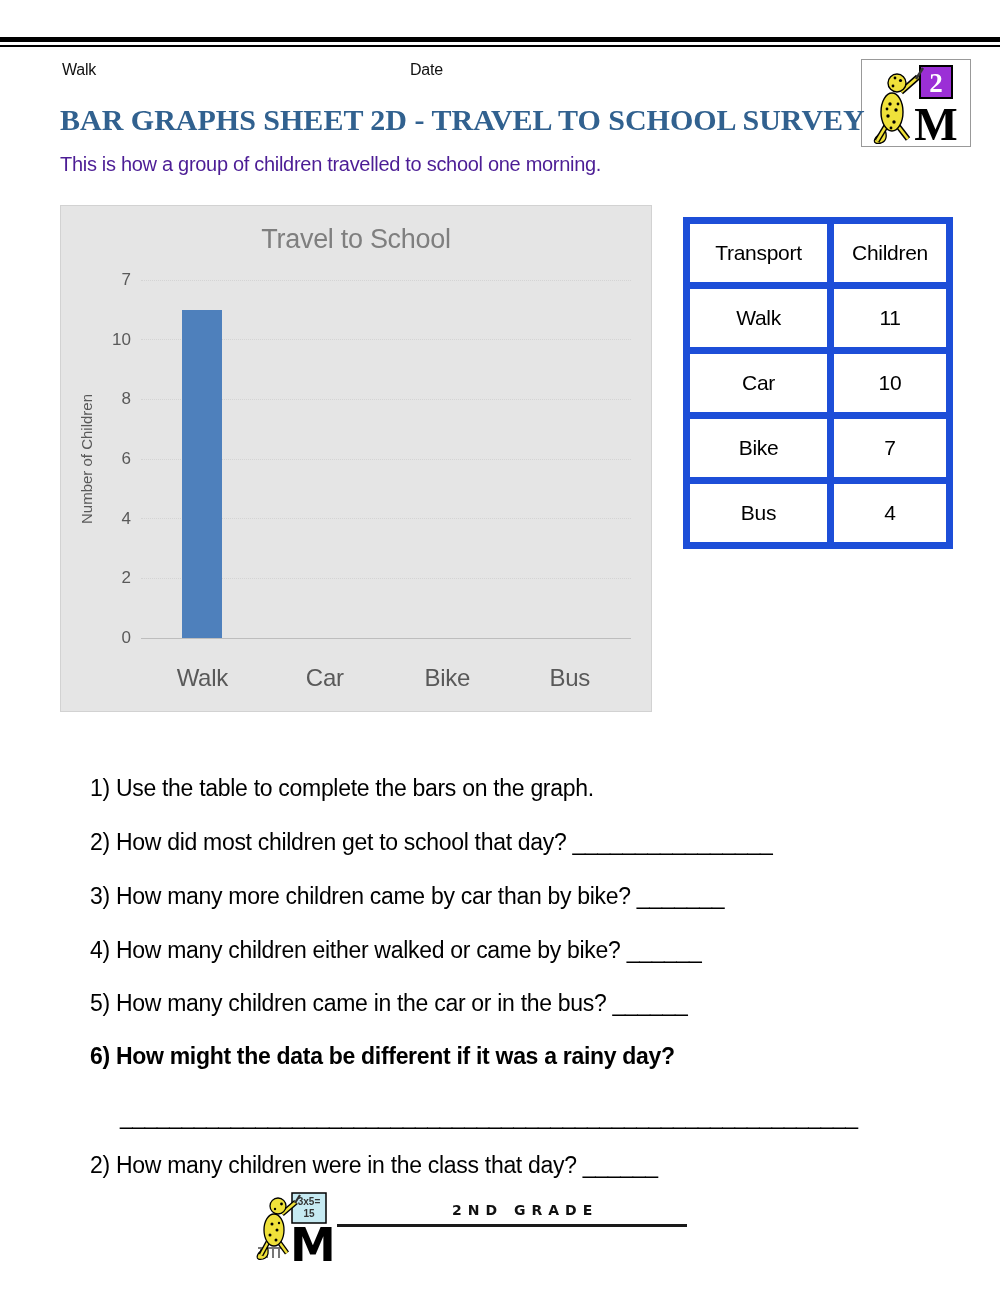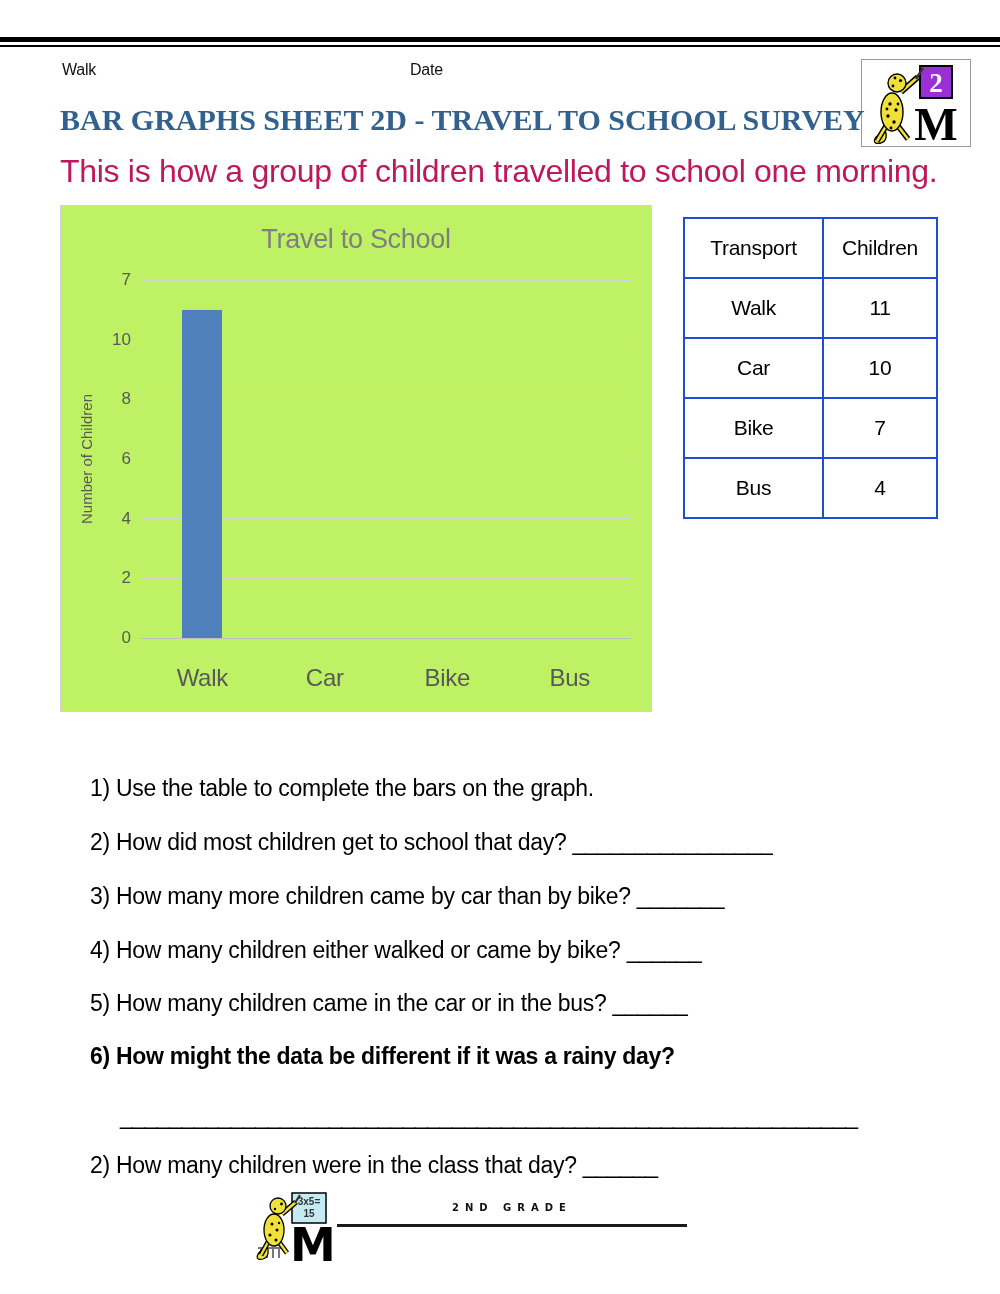--- a/index.html
+++ b/index.html
@@ -18,57 +18,57 @@
 
   
   .logo-box { left:861px; top:59px; width:108px; height:86px;
               border:1px solid #999; background:#fff; }
   .logo-box svg { position:absolute; left:2px; top:2px; }
 
   .page-title { left:60px; top:103px; width:900px;
                 font-family:"Liberation Serif", serif; font-weight:600;
                 font-size:30px; letter-spacing:0px; color:#31618f; white-space:nowrap; }
 
-  .instruction { left:60px; top:153px; font-size:32px; letter-spacing:-0.3px; color:#be185d; white-space:nowrap;text-align:center; }
+  .instruction { left:60px; top:153px; font-size:20px; letter-spacing:-0.3px; color:#4c1d95; white-space:nowrap;text-align:center; }
 
   
   .chart { left:60px; top:205px; width:590px; height:505px;
-           border:1px solid #d2d2d2; background:#bef264; }
+           border:1px solid #d2d2d2; background:#e5e5e5; }
   .chart-title { position:absolute; left:0; right:0; top:18px; text-align:center;
                  font-size:27px; color:#7f7f7f; letter-spacing:-0.3px; }
   .y-axis-title { position:absolute; left:25px; top:253px;
                   transform:translate(-50%,-50%) rotate(-90deg);
                   white-space:nowrap; font-size:15px; color:#595959; }
   .plot { position:absolute; left:80px; top:74px; width:490px; height:358px; }
   .gridline { position:absolute; left:0; width:490px; height:0;
               border-top:1px dotted #d4d4d4; }
   .gridline.baseline { border-top:1px solid #bdbdbd; }
   .ytick { position:absolute; left:-58px; width:48px; text-align:right;
            font-size:17px; color:#595959; }
   .xlabel { position:absolute; top:384px; text-align:center;
             font-size:24px; color:#595959; letter-spacing:-0.3px; }
   .bar { position:absolute; bottom:0; width:40px; }
 
   
   table.data-table { position:absolute; left:683px; top:217px; border-collapse:collapse;
                      font-size:21px; letter-spacing:-0.3px; }
-  .data-table th, .data-table td { border:2px solid #1d4ed8; text-align:center;
+  .data-table th, .data-table td { border:7px solid #1d4ed8; text-align:center;
                                    font-weight:400; padding:14px 6px; height:30px; }
   .data-table th:first-child, .data-table td:first-child { width:125px; }
   .data-table th:last-child, .data-table td:last-child { width:100px;border-radius:11px; }
 
   
   .question { left:90px; font-size:23px; letter-spacing:-0.3px; color:#000; white-space:nowrap; }
   .q1 { top:775px;text-align:center; } .q2 { top:829px; } .q3 { top:883px; }
   .q4 { top:937px; } .q5 { top:990px; } .q6 { top:1043px;font-weight:bold; }
   .answer-line { left:120px; top:1103px; font-size:23px; letter-spacing:-0.5px; white-space:nowrap; }
   .q7 { top:1152px; }
 
   
-  .grade-text { left:452px; top:1202px; font-size:10px; font-weight:bold;
+  .grade-text { left:452px; top:1202px; font-size:14px; font-weight:bold;
                 letter-spacing:6px; color:#111; font-family:"DejaVu Sans", sans-serif; }
   .brand-rule { left:337px; top:1224px; width:350px; height:3px; background:#1a1a1a; }
   .brand-row { left:290px; top:1222px; display:flex; align-items:baseline;
                font-family:"DejaVu Sans", sans-serif; font-weight:bold; }
   .brand-m { font-size:46px; color:#000; line-height:1; }
   .brand-rest { font-size:30px; line-height:1; letter-spacing:1px; color:#fffdef;
                 text-shadow:-2px -2px 0 #000, 2px -2px 0 #000, -2px 2px 0 #000,
                              2px 2px 0 #000, 0 -2px 0 #000, 0 2px 0 #000,
                             -2px 0 0 #000, 2px 0 0 #000; }
   .footer-mascot { left:252px; top:1192px; }

